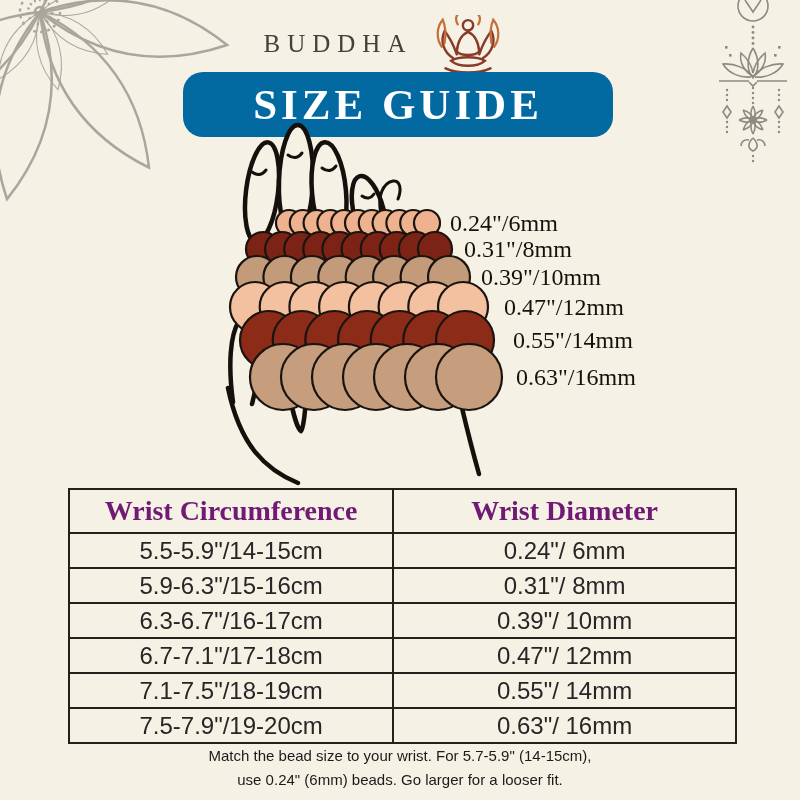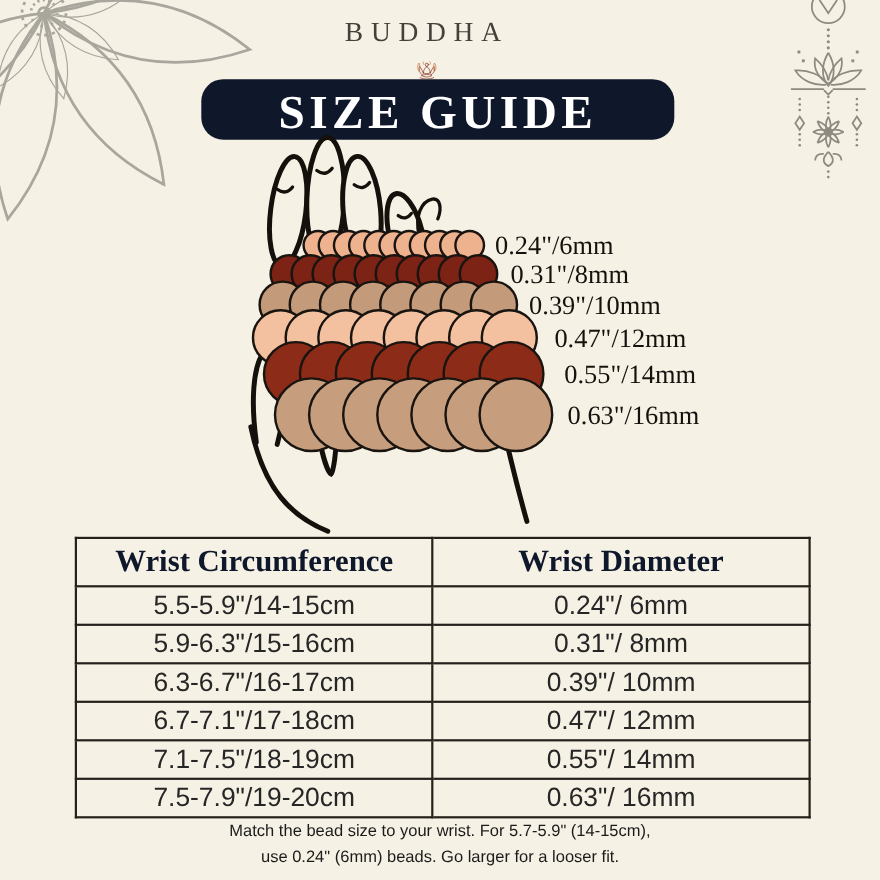--- a/index.html
+++ b/index.html
@@ -7,50 +7,50 @@
     position:relative;width:800px;height:800px;overflow:hidden;
     background:#f6f1e5;
     font-family:"Liberation Serif",serif;
   }
   
   .decor-left{position:absolute;left:0;top:0;}
   .decor-right{position:absolute;left:693px;top:0;}
   
   .brand{
     position:absolute;left:0;top:16px;width:776px;height:56px;
-    display:flex;align-items:center;justify-content:center;gap:12px;flex-direction:column;
+    display:flex;align-items:center;justify-content:center;gap:12px;
   }
   .brand-word{
     font-size:25px;letter-spacing:7px;color:#45403a;
     font-family:"Liberation Serif",serif;
   }
   
   .banner{
-    position:absolute;left:183px;top:72px;width:430px;height:55px;
-    background:#0f172a;border-radius:20px;
-    display:flex;align-items:flex-end;justify-content:center;
+    position:absolute;left:183px;top:72px;width:430px;height:65px;
+    background:#0369a1;border-radius:20px;
+    display:flex;align-items:center;justify-content:center;
   }
   .banner-title{
     color:#ffffff;font-weight:bold;font-size:43px;letter-spacing:4px;
     font-family:"Liberation Serif",serif;
   }
   
   .hand-chart{position:absolute;left:0;top:0;}
   .bead-label{font-family:"Liberation Serif",serif;font-size:24px;fill:#15120e;}
   
   .size-table{
     position:absolute;left:68px;top:488px;width:669px;
     border-collapse:collapse;table-layout:fixed;
   }
   .size-table th,.size-table td{
     border:2px solid #24211c;text-align:center;vertical-align:middle;
   }
   .size-table th{
     height:40px;font-family:"Liberation Serif",serif;
-    font-size:28px;font-weight:bold;color:#0f172a;
+    font-size:28px;font-weight:bold;color:#701a75;
   }
   .size-table td{
     height:31px;font-family:"Liberation Sans",sans-serif;
     font-size:24px;color:#262626;
   }
   
   .footer-note{
     position:absolute;left:0;top:744px;width:800px;
     text-align:center;font-family:"Liberation Sans",sans-serif;
     font-size:15px;line-height:24px;color:#1b1b1b;

